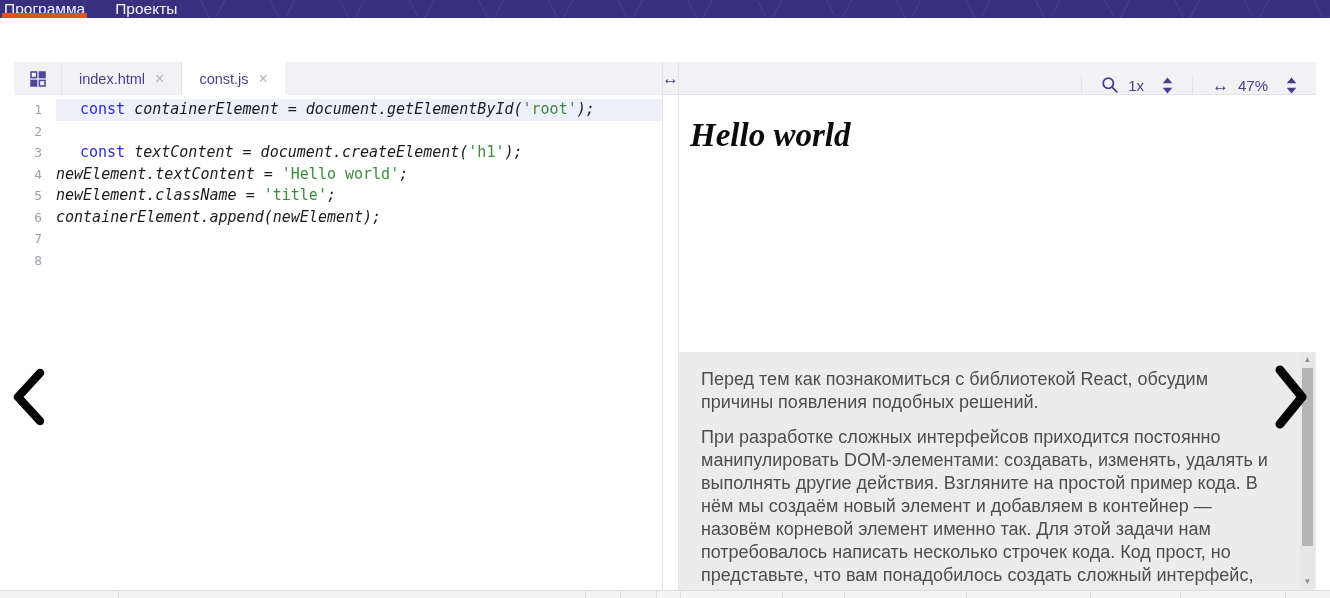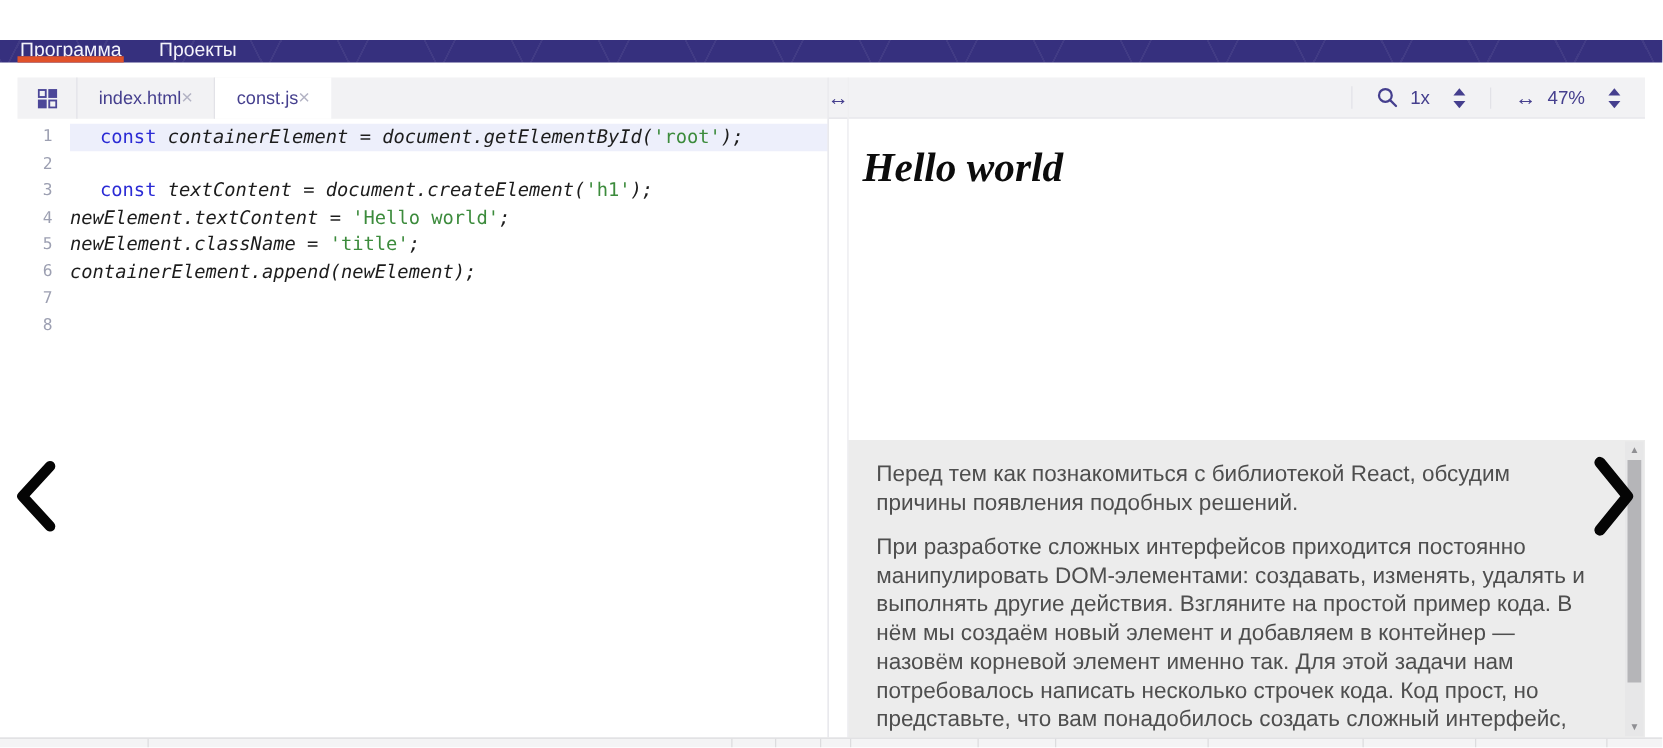--- a/index.html
+++ b/index.html
@@ -12,21 +12,21 @@
   body{
     width:1330px;height:598px;position:relative;overflow:hidden;background:#fff;
     font-family:"Liberation Sans",sans-serif;
   }
   
   .navbar{
     height:18px;background-color:var(--navbar-bg);
     background-image:
       repeating-linear-gradient(63deg, rgba(255,255,255,0.055) 0 1.5px, transparent 1.5px 62px),
       repeating-linear-gradient(-63deg, rgba(255,255,255,0.055) 0 1.5px, transparent 1.5px 62px);
-    display:flex;align-items:stretch;padding-left:14px;gap:26px;margin-top:32px;
+    display:flex;align-items:stretch;padding-left:2px;gap:26px;
   }
   .nav-item{
     position:relative;display:flex;align-items:center;color:#f4f3fb;
     font-size:15.5px;cursor:pointer;padding:0 2px;
   }
   .nav-item.active::after{
     content:"";position:absolute;left:0;right:0;bottom:0;height:5px;background:var(--accent);
   }
   
   .workspace{
@@ -35,21 +35,21 @@
   }
   .editor-panel{width:648px;display:flex;flex-direction:column;background:#fff;}
   .tabbar{
     height:33px;background:var(--toolbar-bg);display:flex;align-items:stretch;flex:none;
   }
   .grid-btn{
     width:48px;display:flex;align-items:center;justify-content:center;
     background:transparent;border:none;border-right:1px solid var(--border);cursor:pointer;padding:0;
   }
   .tab{
-    display:flex;align-items:center;padding:0 17px;border:none;background:transparent;
+    display:flex;align-items:center;gap:10px;padding:0 17px;border:none;background:transparent;
     color:var(--indigo);font-size:14.5px;font-family:"Liberation Sans",sans-serif;cursor:pointer;
     border-right:1px solid var(--border);
   }
   .tab.active{background:#fff;border-right:none;}
   .close-icon{color:#b3b3c4;font-size:16px;line-height:1;}
   .code-area{flex:1;padding-top:4px;font-family:"DejaVu Sans Mono","Liberation Mono",monospace;font-size:15px;}
   .code-line{display:flex;height:21.5px;line-height:21.5px;}
   .gutter{width:42px;flex:none;text-align:right;padding-right:14px;color:var(--lineno);font-size:13px;font-family:"DejaVu Sans Mono","Liberation Mono",monospace;}
   .code-content{flex:1;white-space:pre;color:var(--plain);}
   .code-content.highlight{background:var(--hl);}
@@ -62,21 +62,21 @@
     display:flex;flex-direction:column;cursor:col-resize;
   }
   .splitter-top{
     height:33px;background:var(--toolbar-bg);border-bottom:1px solid var(--border);
     display:flex;align-items:center;justify-content:center;color:var(--indigo);font-size:15px;
   }
   
   .preview-panel{flex:1;display:flex;flex-direction:column;background:#fff;}
   .preview-toolbar{
     height:33px;flex:none;background:var(--toolbar-bg);border-bottom:1px solid var(--border);
-    display:flex;align-items:center;justify-content:flex-end;
+    display:flex;align-items:flex-end;justify-content:flex-end;
   }
   .toolbar-control{
     display:flex;align-items:center;gap:9px;padding:0 19px;border-left:1px solid var(--border);
     color:var(--indigo);font-size:15px;cursor:pointer;background:transparent;border-top:none;border-right:none;border-bottom:none;
     font-family:"Liberation Sans",sans-serif;
   }
   .stepper{display:flex;align-items:center;margin-left:9px;}
   .resize-glyph{font-size:17px;line-height:1;}
   .preview-content{height:257px;flex:none;padding:0 0 0 11px;background:#fff;overflow:hidden;font-style:italic;}
   .preview-content h1{

